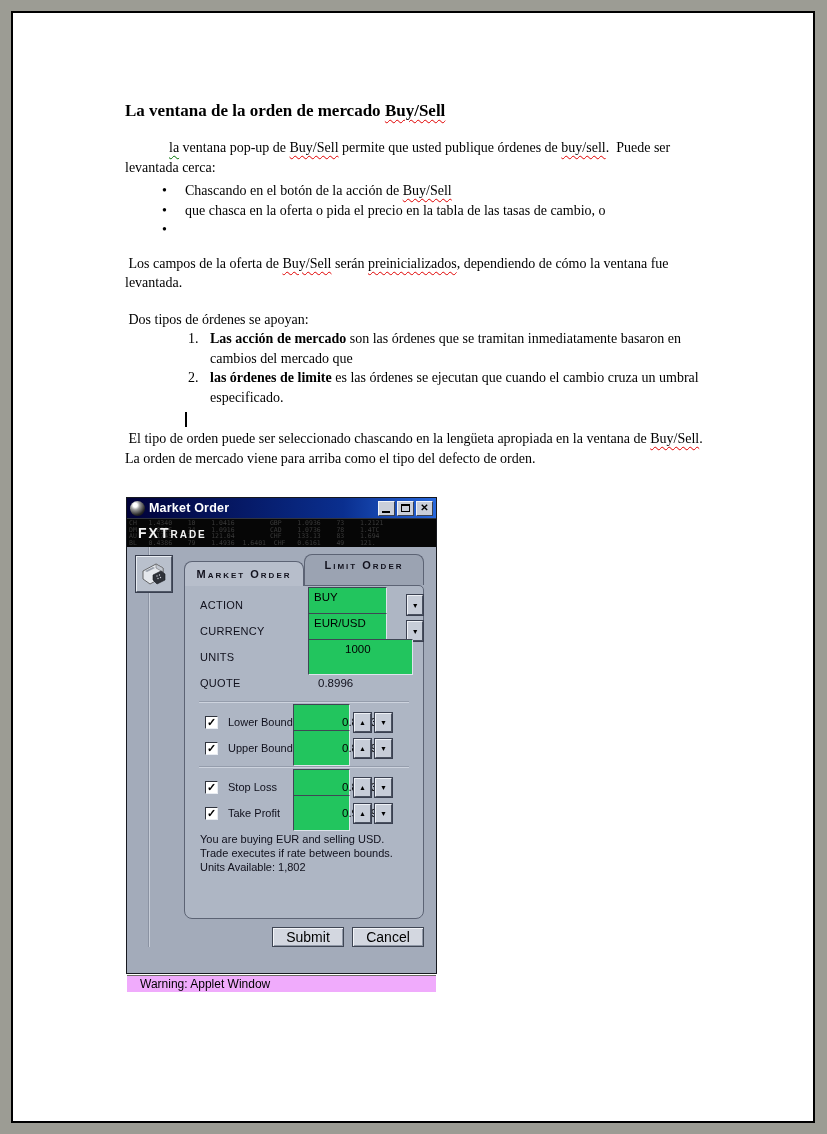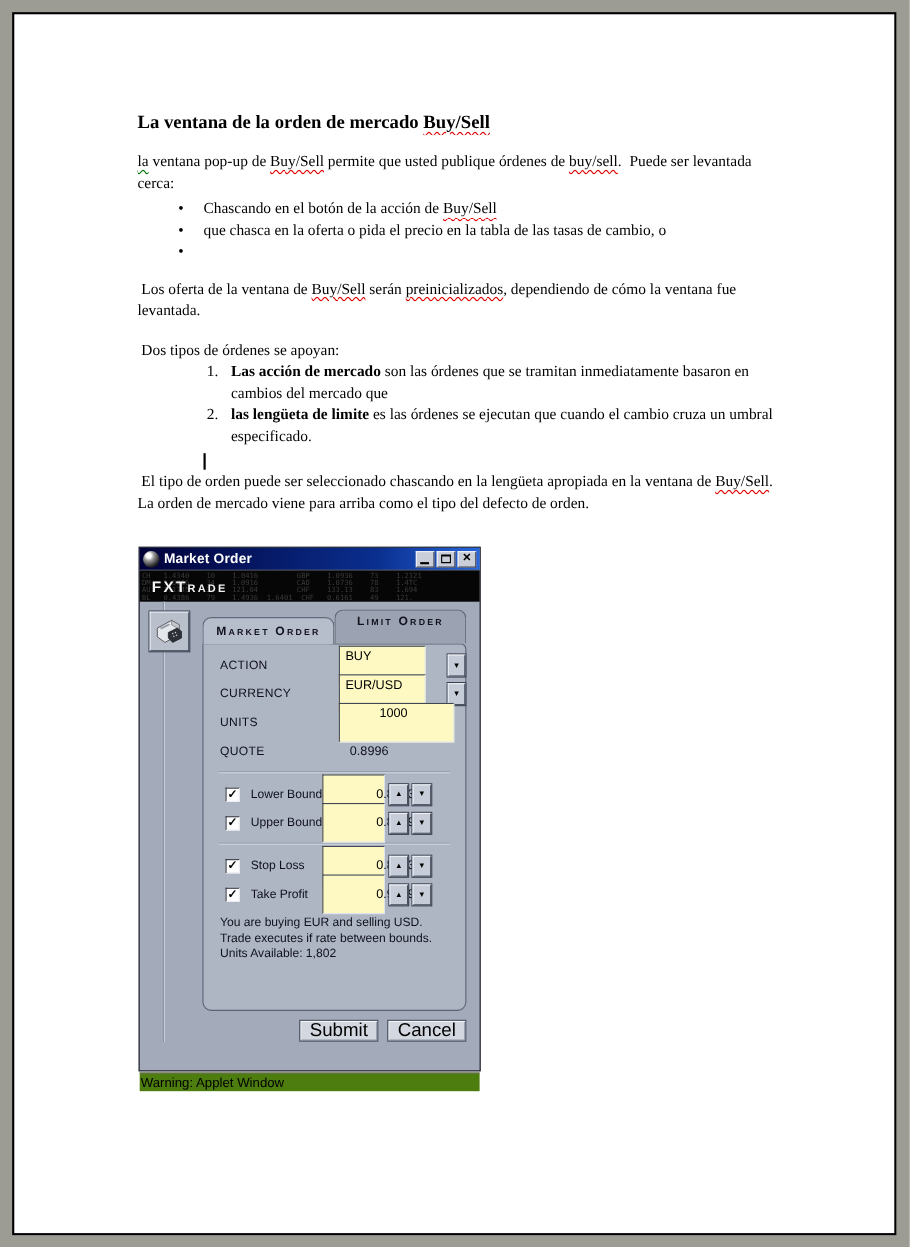--- a/index.html
+++ b/index.html
@@ -13,21 +13,21 @@
 
   .doc-content { position:absolute; left:112px; top:88px; width:590px;
                  font-size:14px; line-height:19.5px; color:#000; }
   .doc-content p, .li-text { white-space:pre-wrap; }
 
   h1.doc-heading { font-size:17px; line-height:20px; font-weight:bold; }
 
   .w-red   { text-decoration-line:underline; text-decoration-style:wavy;
              text-decoration-color:#e00000; text-decoration-thickness:1px; text-underline-offset:3px; }
   .w-green { text-decoration-line:underline; text-decoration-style:wavy;
-             text-decoration-color:#007000; text-decoration-thickness:1px; text-underline-offset:3px; }
+             text-decoration-color:#007000; text-decoration-thickness:1px; text-underline-offset:3px;margin-left:44px; }
   .b { font-weight:bold; }
 
   .para-intro   { margin-top:17px; }
   .bullet-list  { margin-top:4px; }
   .bullet-item  { display:flex; padding-left:37px; }
   .bullet-item .marker { width:23px; flex:0 0 23px; }
   .para-fields  { margin-top:14px; }
   .para-types   { margin-top:17px; }
   .num-list     { margin-top:0; }
   .num-item     { display:flex; padding-left:63px; }
@@ -77,21 +77,21 @@
          font-variant:small-caps; letter-spacing:2px; }
   .tab.active { height:25px; line-height:25px; background:#b7becb; margin-bottom:-1px; }
   .tab.inactive { height:31px; line-height:21px; background:#9ba3b2; }
 
   .panel { margin:0 12px 0 57px; height:334px; flex:0 0 334px; background:#aeb6c4;
            border:1px solid #5c6374; border-radius:0 5px 8px 8px; padding-top:6px;
            position:relative; z-index:1; }
 
   .frow { display:flex; align-items:center; height:26px; padding-left:15px;gap:18px; }
   .flabel { width:90px; flex:0 0 90px; font-size:11px; color:#10101c; letter-spacing:0.3px; }
-  .field { background:#fef9c3; border:1px solid; border-color:#3f4654 #dfe4ec #dfe4ec #3f4654;
+  .field { background:#22c55e; border:1px solid; border-color:#3f4654 #dfe4ec #dfe4ec #3f4654;
            height:36px; line-height:18px; font-size:11.5px; padding-left:5px; color:#000; }
   .dd-field { width:86px; }
   .dd-btn { width:17px; height:20px; margin-left:2px; background:#c7cdd8;
             border:1px solid; border-color:#eef1f6 #4a5160 #4a5160 #eef1f6;
             box-shadow:0 0 0 1px #3a4050; display:flex; align-items:center; justify-content:center;
             font-size:7px; color:#000; }
   .units-field { width:105px;padding-left:36px; }
   .quote-value { font-size:11.5px; color:#10101c; margin-left:10px; }
 
   .sep { height:1px; background:#cdd3de; margin:6px 14px; box-shadow:0 -1px 0 #959dac; }
@@ -108,25 +108,25 @@
           font-size:7px; color:#000; }
   .spin:first-of-type { margin-left:6px; }
   .caret { display:inline-block; width:1px; height:11px; background:#000;
            vertical-align:-2px; margin-left:1px; }
 
   .info { margin:6px 0 0 15px; font-size:11px; line-height:14px; color:#10101c; }
 
   .btn-row { display:flex; justify-content:flex-end; margin:8px 12px 0 0; gap:8px; }
   .push-btn { width:72px; height:20px; background:#d3d7e0; border:1px solid #3f4654;
               box-shadow:inset 1px 1px 0 #f2f4f8, inset -1px -1px 0 #8f97a6;
-              font-family:"Liberation Sans", sans-serif; font-size:17px; color:#000;
+              font-family:"Liberation Sans", sans-serif; font-size:14px; color:#000;
               display:flex; align-items:center; justify-content:center; }
 
-  .statusbar { height:17px; flex:0 0 17px; background:#4d7c0f; border-top:1px solid #6e6e66;
-               font-size:12px; color:#000; padding-left:1px; display:flex; align-items:center;margin-top:28px; }
+  .statusbar { height:17px; flex:0 0 17px; background:#f0abfc; border-top:1px solid #6e6e66;
+               font-size:12px; color:#000; padding-left:13px; display:flex; align-items:center;margin-top:28px; }
 </style>
 </head>
 <body>
 
 <div class="page">
 
   <div class="doc-content">
     <h1 class="doc-heading"><span>La ventana de la orden de mercado </span><span class="w-red">Buy/Sell</span></h1>
 
     <p class="para-intro"><span class="w-green">la</span><span> ventana pop-up de </span><span class="w-red">Buy/Sell</span><span> permite que usted publique órdenes de </span><span class="w-red">buy/sell</span><span>.  Puede ser levantada cerca:</span></p>
@@ -138,32 +138,32 @@
       </div>
       <div class="bullet-item">
         <span class="marker">•</span>
         <span class="li-text"><span>que chasca en la oferta o pida el precio en la tabla de las tasas de cambio, o</span></span>
       </div>
       <div class="bullet-item">
         <span class="marker">•</span>
       </div>
     </div>
 
-    <p class="para-fields"><span> Los oferta de la ventana de </span><span class="w-red">Buy/Sell</span><span> serán </span><span class="w-red">preinicializados</span><span>, dependiendo de cómo la ventana fue levantada.</span></p>
+    <p class="para-fields"><span> Los campos de la oferta de </span><span class="w-red">Buy/Sell</span><span> serán </span><span class="w-red">preinicializados</span><span>, dependiendo de cómo la ventana fue levantada.</span></p>
 
     <p class="para-types"><span> Dos tipos de órdenes se apoyan:</span></p>
 
     <div class="num-list">
       <div class="num-item">
         <span class="marker">1.</span>
         <span class="li-text"><span class="b">Las acción de mercado</span><span> son las órdenes que se tramitan inmediatamente basaron en cambios del mercado que</span></span>
       </div>
       <div class="num-item">
         <span class="marker">2.</span>
-        <span class="li-text"><span class="b">las lengüeta de limite</span><span> es las órdenes se ejecutan que cuando el cambio cruza un umbral especificado.</span></span>
+        <span class="li-text"><span class="b">las órdenes de limite</span><span> es las órdenes se ejecutan que cuando el cambio cruza un umbral especificado.</span></span>
       </div>
     </div>
 
     <div class="doc-caret"></div>
 
     <p class="para-select"><span> El tipo de orden puede ser seleccionado chascando en la lengüeta apropiada en la ventana de </span><span class="w-red">Buy/Sell</span><span>.  La orden de mercado viene para arriba como el tipo del defecto de orden.</span></p>
   </div>
 
   <div class="applet">
 

